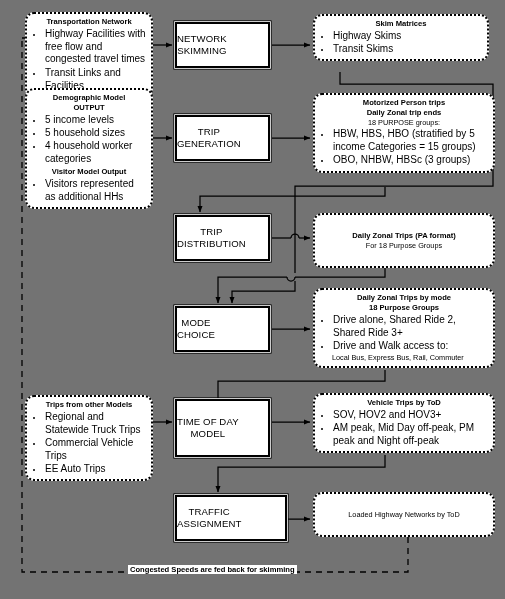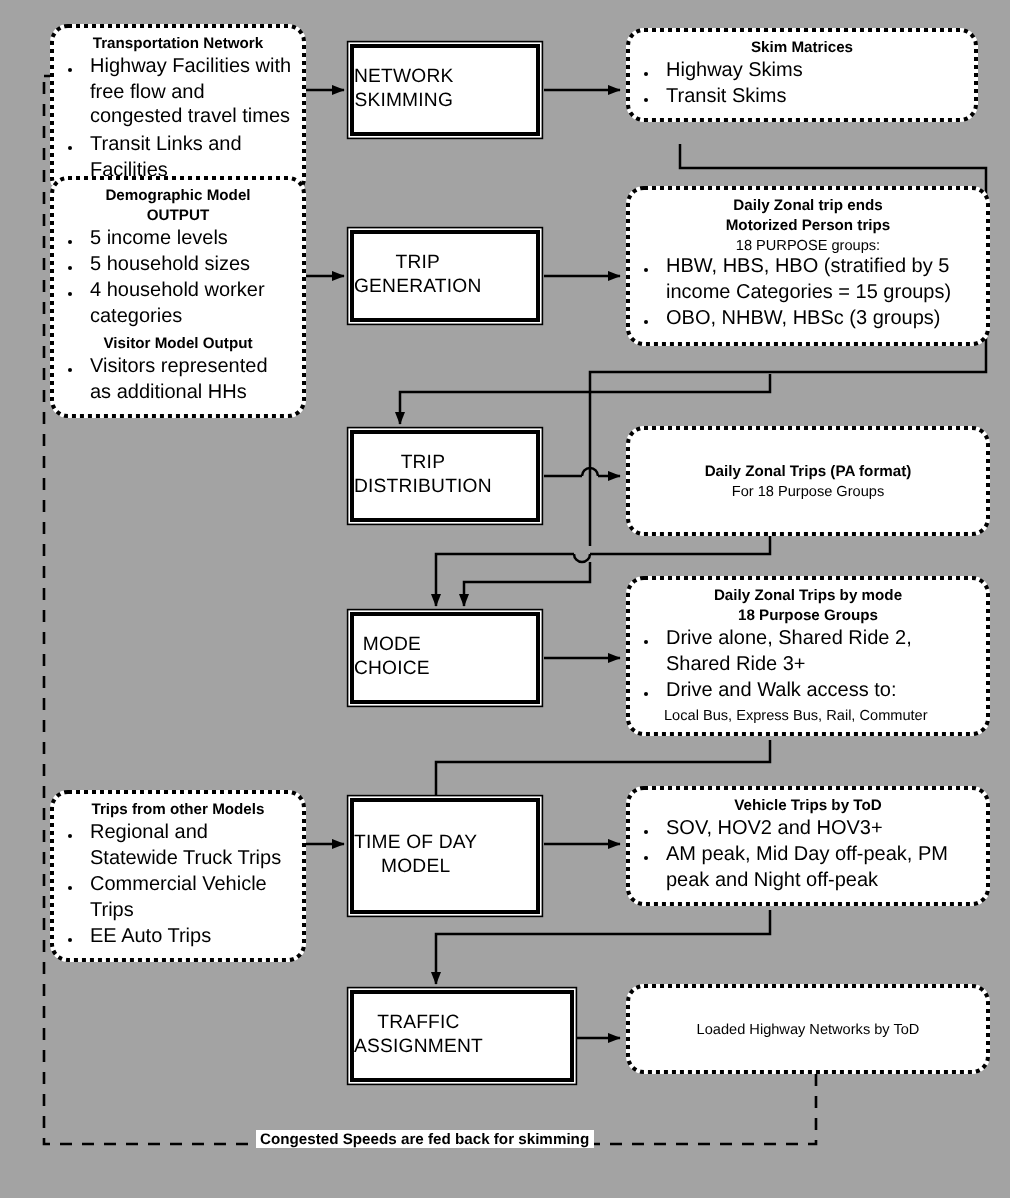--- a/index.html
+++ b/index.html
@@ -1,17 +1,17 @@
 <!DOCTYPE html>
 <html><head>
 <meta charset="utf-8">
 <style>
   html,body{margin:0;padding:0;background:#ffffff;}
   body{width:505px;height:599px;font-family:"Liberation Sans",sans-serif;color:#000;}
-  #stage{position:relative;width:505px;height:599px;overflow:hidden;background:#a3a3a3;}
+  #stage{position:relative;width:505px;height:599px;overflow:hidden;background:#737373;}
   svg.wires{position:absolute;left:0;top:0;width:505px;height:599px;pointer-events:none;}
 
   
   .dbox{
     position:absolute;
     border:2px dotted #000;
     border-radius:9px;
     background:#fff;
     box-sizing:border-box;
     padding:3px 5px 3px 5px;
@@ -162,22 +162,22 @@
 
   <div class="dbox" style="left:313px;top:14px;width:176px;">
     <span class="ttl">Skim Matrices</span>
     <ul>
       <li>Highway Skims</li>
       <li>Transit Skims</li>
     </ul>
   </div>
 
   <div class="dbox" style="left:313px;top:93px;width:182px;">
+    <span class="ttl">Motorized Person trips</span>
     <span class="ttl">Daily Zonal trip ends</span>
-    <span class="ttl">Motorized Person trips</span>
     <span class="sub">18 PURPOSE groups:</span>
     <ul>
       <li>HBW, HBS, HBO (stratified by 5 income Categories = 15 groups)</li>
       <li>OBO, NHBW, HBSc (3 groups)</li>
     </ul>
   </div>
 
   <div class="dbox" style="left:313px;top:213px;width:182px;height:55px;display:flex;flex-direction:column;justify-content:center;">
     <span class="ttl">Daily Zonal Trips (PA format)</span>
     <span class="sub">For 18 Purpose Groups</span>

